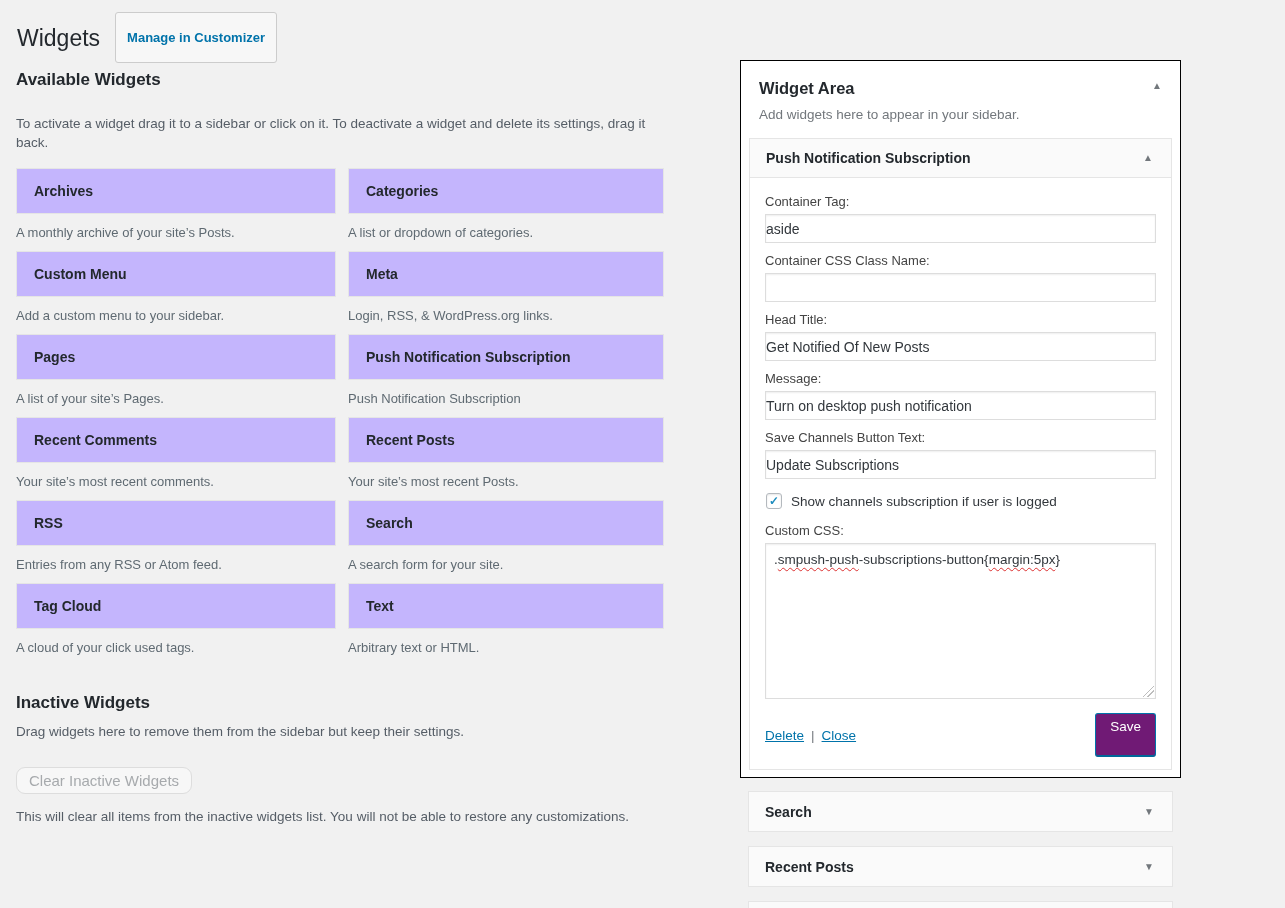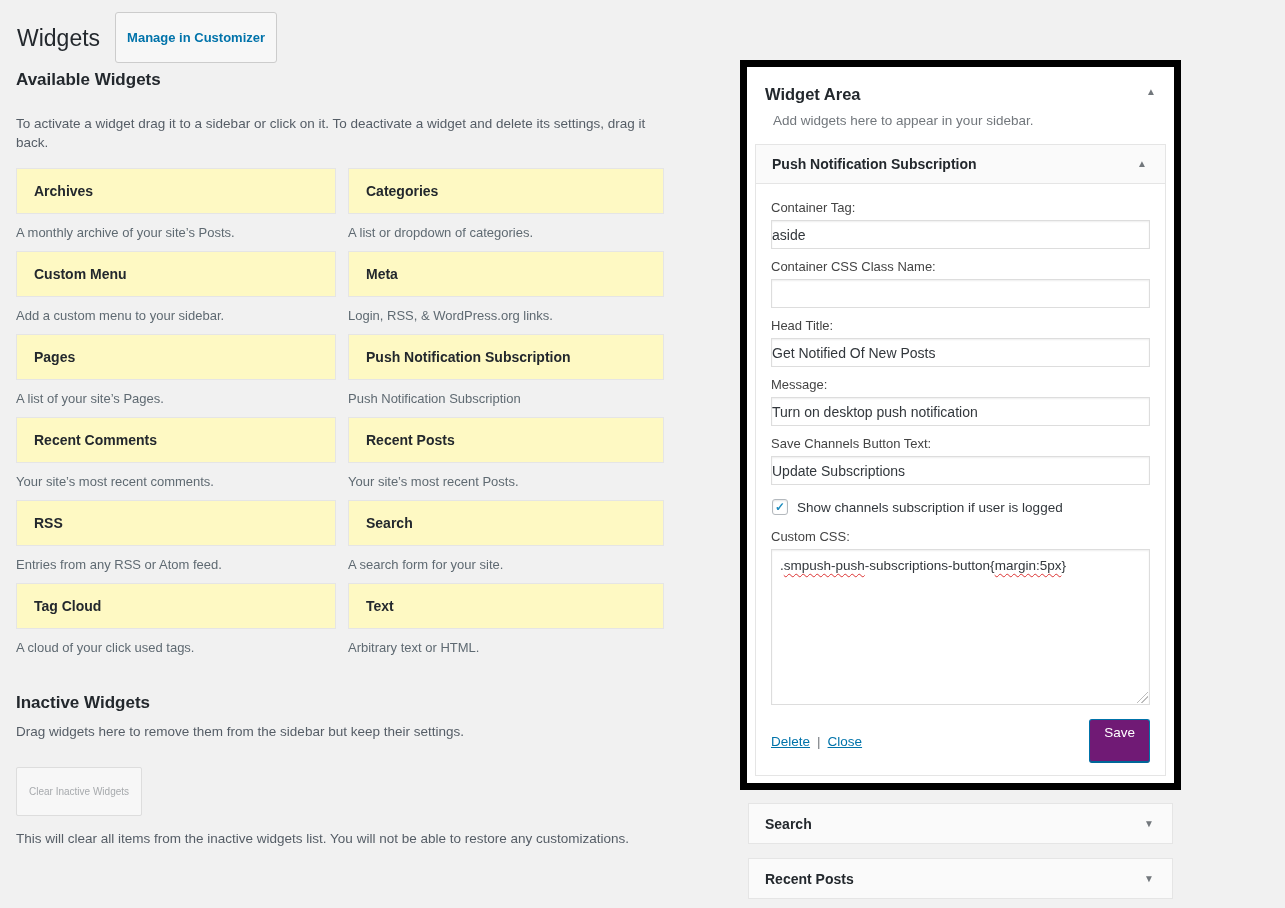--- a/index.html
+++ b/index.html
@@ -19,41 +19,41 @@
     padding:17px 11px; cursor:pointer; font-weight:600;
   }
 
   
   .left-col { position:absolute; left:16px; top:70px; width:650px; }
   .section-h { font-size:17px; font-weight:700; color:#23282d; margin-bottom:24px; }
   .intro { font-size:13.5px; line-height:19px; color:#555d66; margin-bottom:16px; }
 
   .grid { display:grid; grid-template-columns:320px 316px; column-gap:12px; }
   .wcard {
-    height:46px; background:#fef9c3; border:1px solid #e5e5e5;
+    height:46px; background:#c4b5fd; border:1px solid #e5e5e5;
     display:flex; align-items:center; padding-left:17px; cursor:move;
   }
   .wcard .wname { font-size:14px; font-weight:600; color:#23282d; }
   .wdesc { margin:10px 0 9px 0; font-size:13px; color:#5f6a72; line-height:18px; }
 
   .inactive-h { margin-top:27px; margin-bottom:9px; }
   .inactive-p { margin-bottom:26px; }
   .clear-btn {
-    font-size:10px; font-family:inherit; color:#a7aaad; background:#f7f7f7;
-    border:1px solid #ddd; border-radius:2px; padding:18px 12px; cursor:default;
+    font-size:15px; font-family:inherit; color:#a7aaad; background:#f7f7f7;
+    border:1px solid #ddd; border-radius:9px; padding:4px 12px; cursor:default;
   }
   .note { margin-top:15px; font-size:13.5px; color:#555d66; }
 
   
   .right-col { position:absolute; left:740px; top:60px; width:441px; }
-  .panel { background:#fff; border:7px solid #000000; padding:16px 0 7px; }
+  .panel { background:#fff; border:1px solid #000000; padding:16px 0 7px; }
   .panel-head { display:flex; align-items:flex-start; padding:0 14px 0 18px; }
   .panel-title { flex:1; font-size:16.5px; font-weight:700; color:#23282d; line-height:22px; }
   .toggle { color:#72777c; font-size:10px; line-height:14px; cursor:pointer; padding:2px 4px; user-select:none; }
-  .panel-desc { margin-top:6px; padding:0 15px 14px 26px; font-size:13.5px; color:#72777c; line-height:19px; }
+  .panel-desc { margin-top:6px; padding:0 15px 14px 18px; font-size:13.5px; color:#72777c; line-height:19px; }
 
   .widget-box { margin:0 8px; }
   .widget-top {
     height:40px; background:#fafafa; border:1px solid #e5e5e5;
     display:flex; align-items:center; padding:0 14px 0 16px; cursor:pointer;
   }
   .wt-title { flex:1; font-size:14px; font-weight:600; color:#23282d; }
   .widget-inside { background:#fff; border:1px solid #e5e5e5; border-top:none; padding:16px 15px 12px; }
 
   .field { margin-bottom:10px; }

